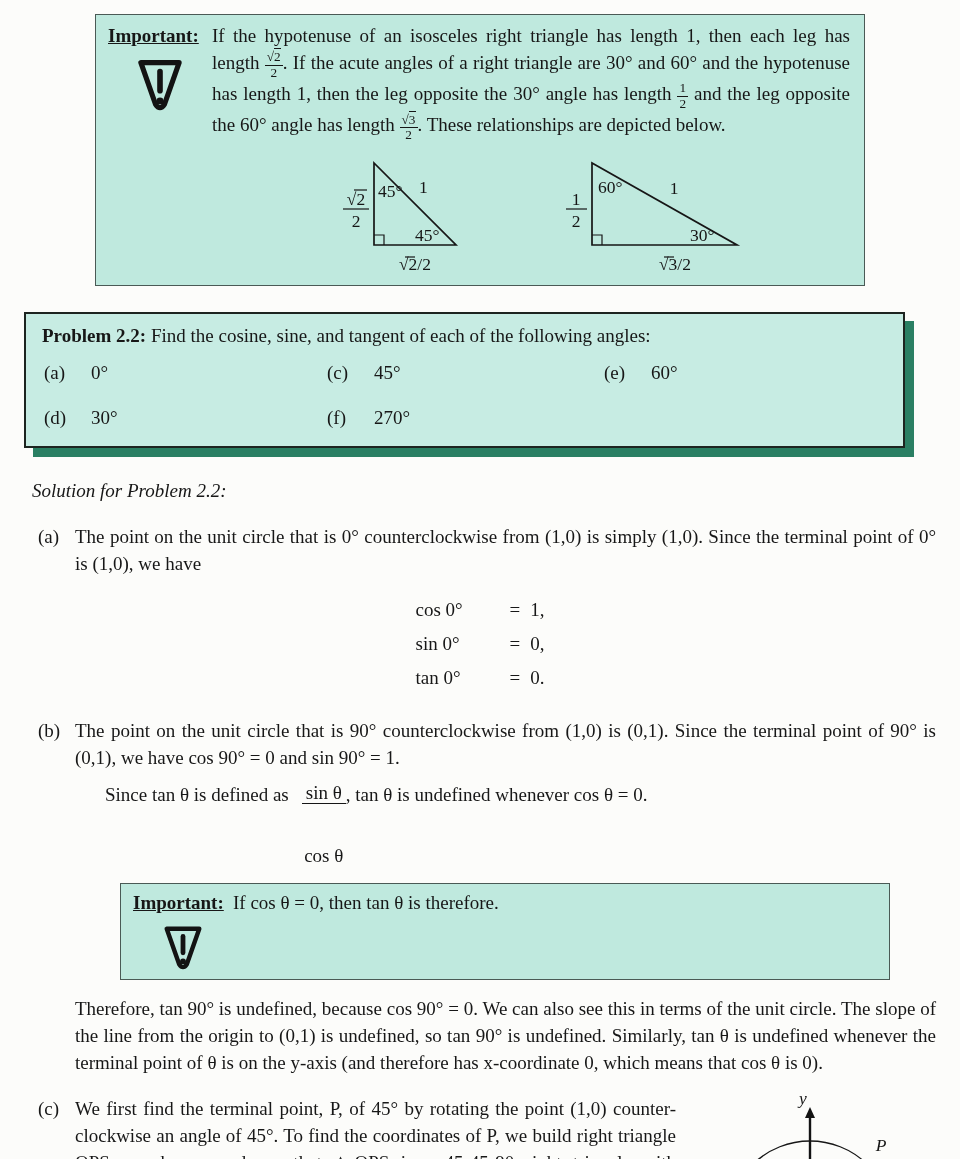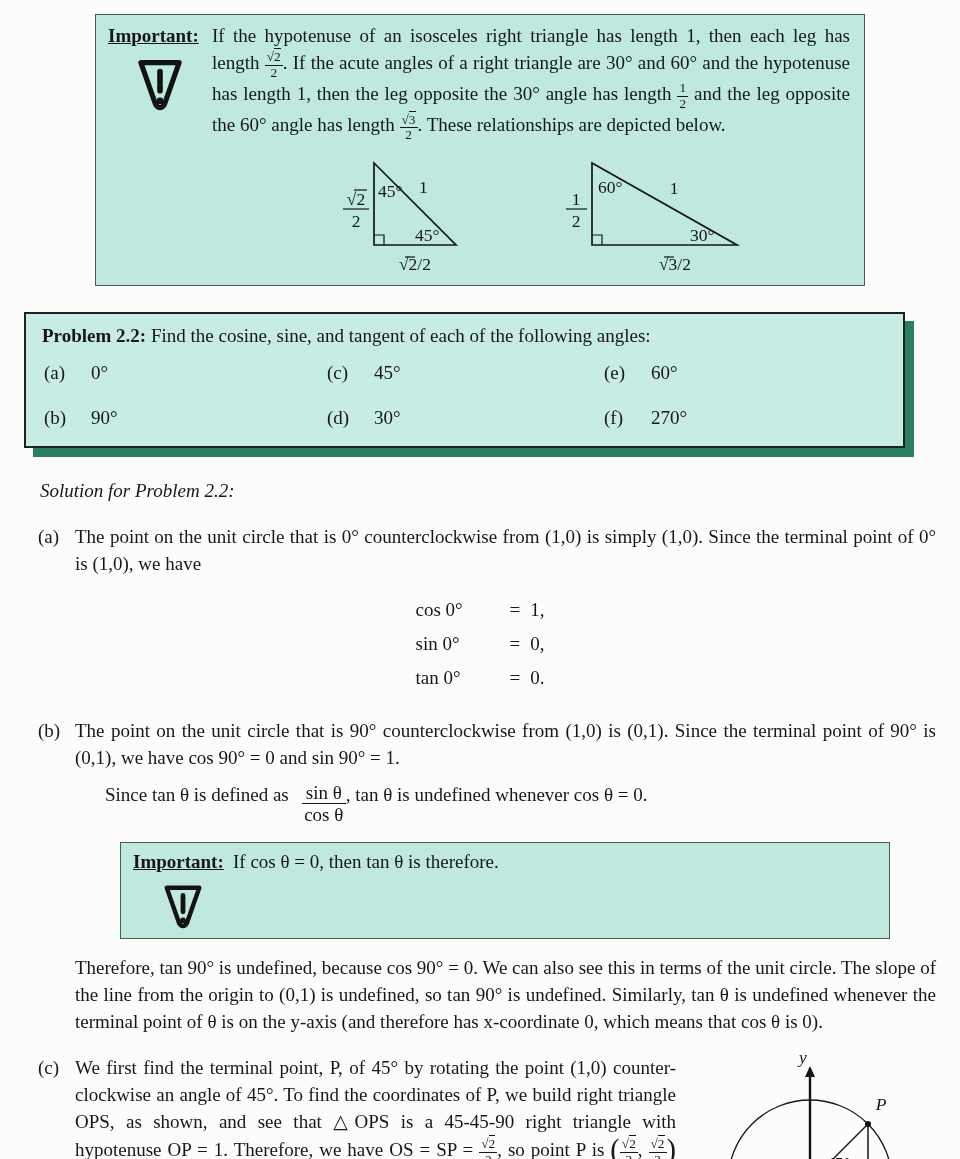--- a/index.html
+++ b/index.html
@@ -38,34 +38,34 @@
     box-sizing:border-box;width:881px;margin-top:26px;
     background:var(--teal2,#c7ece3);border:2px solid #1d2420;
     box-shadow:9px 9px 0 0 var(--shadow,#2a7f63);
     padding:9px 16px 12px 16px;
   }
   .prob-title{font-weight:bold;}
   .prob-grid{display:grid;grid-template-columns:283px 277px auto;row-gap:18px;
              margin:10px 0 2px 2px;}
   .prob-item .plabel{display:inline-block;width:47px;}
   
-  .sol-head{font-style:italic;margin:30px 0 0 16px;}
+  .sol-head{font-style:italic;margin:30px 0 0 8px;}
   .part{display:flex;margin-top:19px;}
   .part-label{flex:0 0 51px;padding-left:14px;box-sizing:border-box;}
   .part-text{flex:1;}
   
   .eqs{margin:15px auto 23px auto;width:fit-content;}
   .eq-row{display:flex;line-height:1.78;}
   .eq-lhs{width:84px;}
   .eq-sign{padding:0 10px;}
   .eq-rhs{text-align:left;}
   
   .bfrac{display:inline-block;text-align:center;line-height:1.15;vertical-align:middle;}
   .bfrac .num{display:block;border-bottom:1.4px solid #161616;padding:0 4px;}
-  .bfrac .den{display:block;}
+  .bfrac .den{display:block;margin-top:41px;}
   .since-line{display:flex;align-items:flex-start;margin:10px 0 14px 30px;}
   .since-line .gap{padding:0 7px 0 6px;}
   .imp2{width:770px;margin:16px 0 16px 45px;min-height:74px;padding:6px 14px 6px 12px;}
   .imp2 .imp-left{flex:0 0 100px;}
   .therefore{margin-top:0;}
   
   .circle-fig{float:right;margin:-6px -6px 0 14px;}
   .bigp{font-size:1.5em;font-weight:400;vertical-align:-0.12em;line-height:1;}
   .it{font-style:italic;}
   .clr{clear:both;}
@@ -123,21 +123,20 @@
 
   <section class="problem-box">
     <div>
       <span class="prob-title">Problem 2.2:</span>
       <span>Find the cosine, sine, and tangent of each of the following angles:</span>
     </div>
     <div class="prob-grid">
       <div class="prob-item"><span class="plabel">(a)</span><span>0°</span></div>
       <div class="prob-item"><span class="plabel">(c)</span><span>45°</span></div>
       <div class="prob-item"><span class="plabel">(e)</span><span>60°</span></div>
-      <div class="prob-item"><span class="plabel">(b)</span><span>90°</span></div>
       <div class="prob-item"><span class="plabel">(d)</span><span>30°</span></div>
       <div class="prob-item"><span class="plabel">(f)</span><span>270°</span></div>
     </div>
   </section>
 
   <div class="sol-head">Solution for Problem 2.2:</div>
 
   <div class="part">
     <div class="part-label">(a)</div>
     <div class="part-text jtext">The point on the unit circle that is 0° counterclockwise from (1,0) is simply (1,0). Since the terminal point of 0° is (1,0), we have</div>

